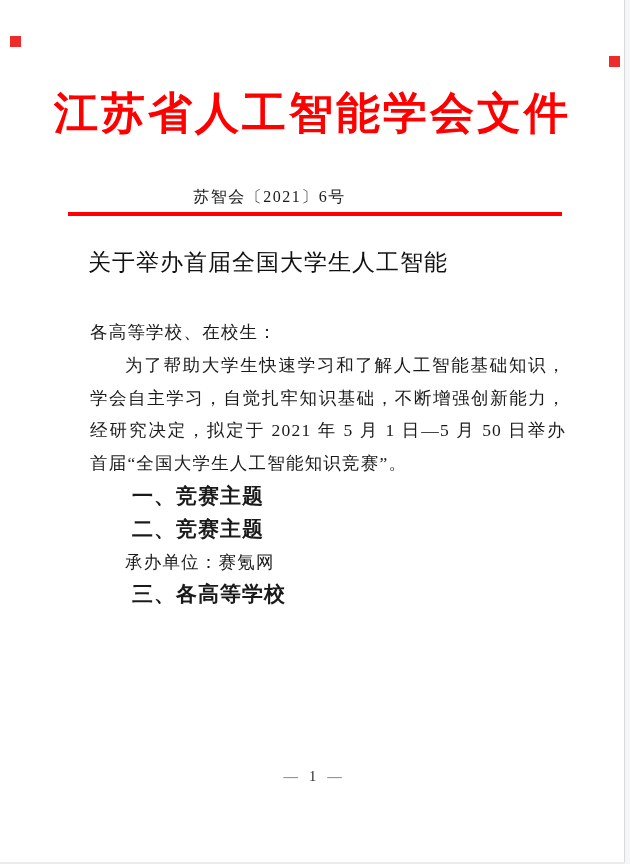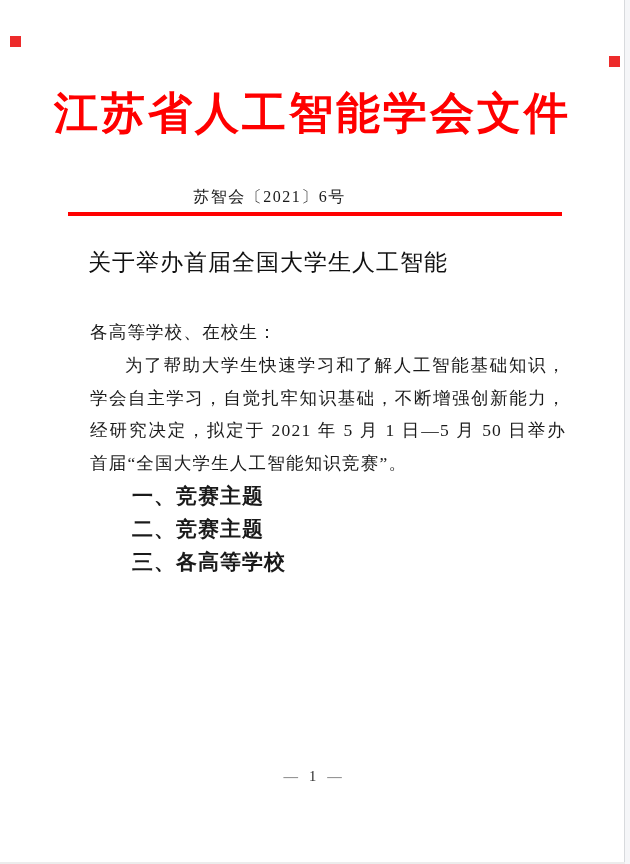--- a/index.html
+++ b/index.html
@@ -100,20 +100,21 @@
   <h2 class="notice-title"><span>关于举办首届全国大学生人工智能</span><br></h2>
 
   <div class="body-block">
     <p class="salutation">各高等学校、在校生：</p>
     <div id="paragraphs">
         <p>为了帮助大学生快速学习和了解人工智能基础知识，学会自主学习，自觉扎牢知识基础，不断增强创新能力，经研究决定，拟定于 2021 年 5 月 1 日—5 月 50 日举办首届“全国大学生人工智能知识竞赛”。</p>
       </div>
     <div id="sections">
         <p class="section-heading">一、竞赛主题</p>
         <p class="section-heading">二、竞赛主题</p>
+        <p class="section-line">承办单位：赛氪网</p>
         <p class="section-heading">三、各高等学校</p>
       </div>
   </div>
 
   <div class="page-footer"><span class="dash">—</span><span>1</span><span class="dash">—</span></div>
 
   <div class="page-edge-right"></div>
   <div class="right-margin-strip"></div>
   <div class="page-edge-bottom"></div>
 

